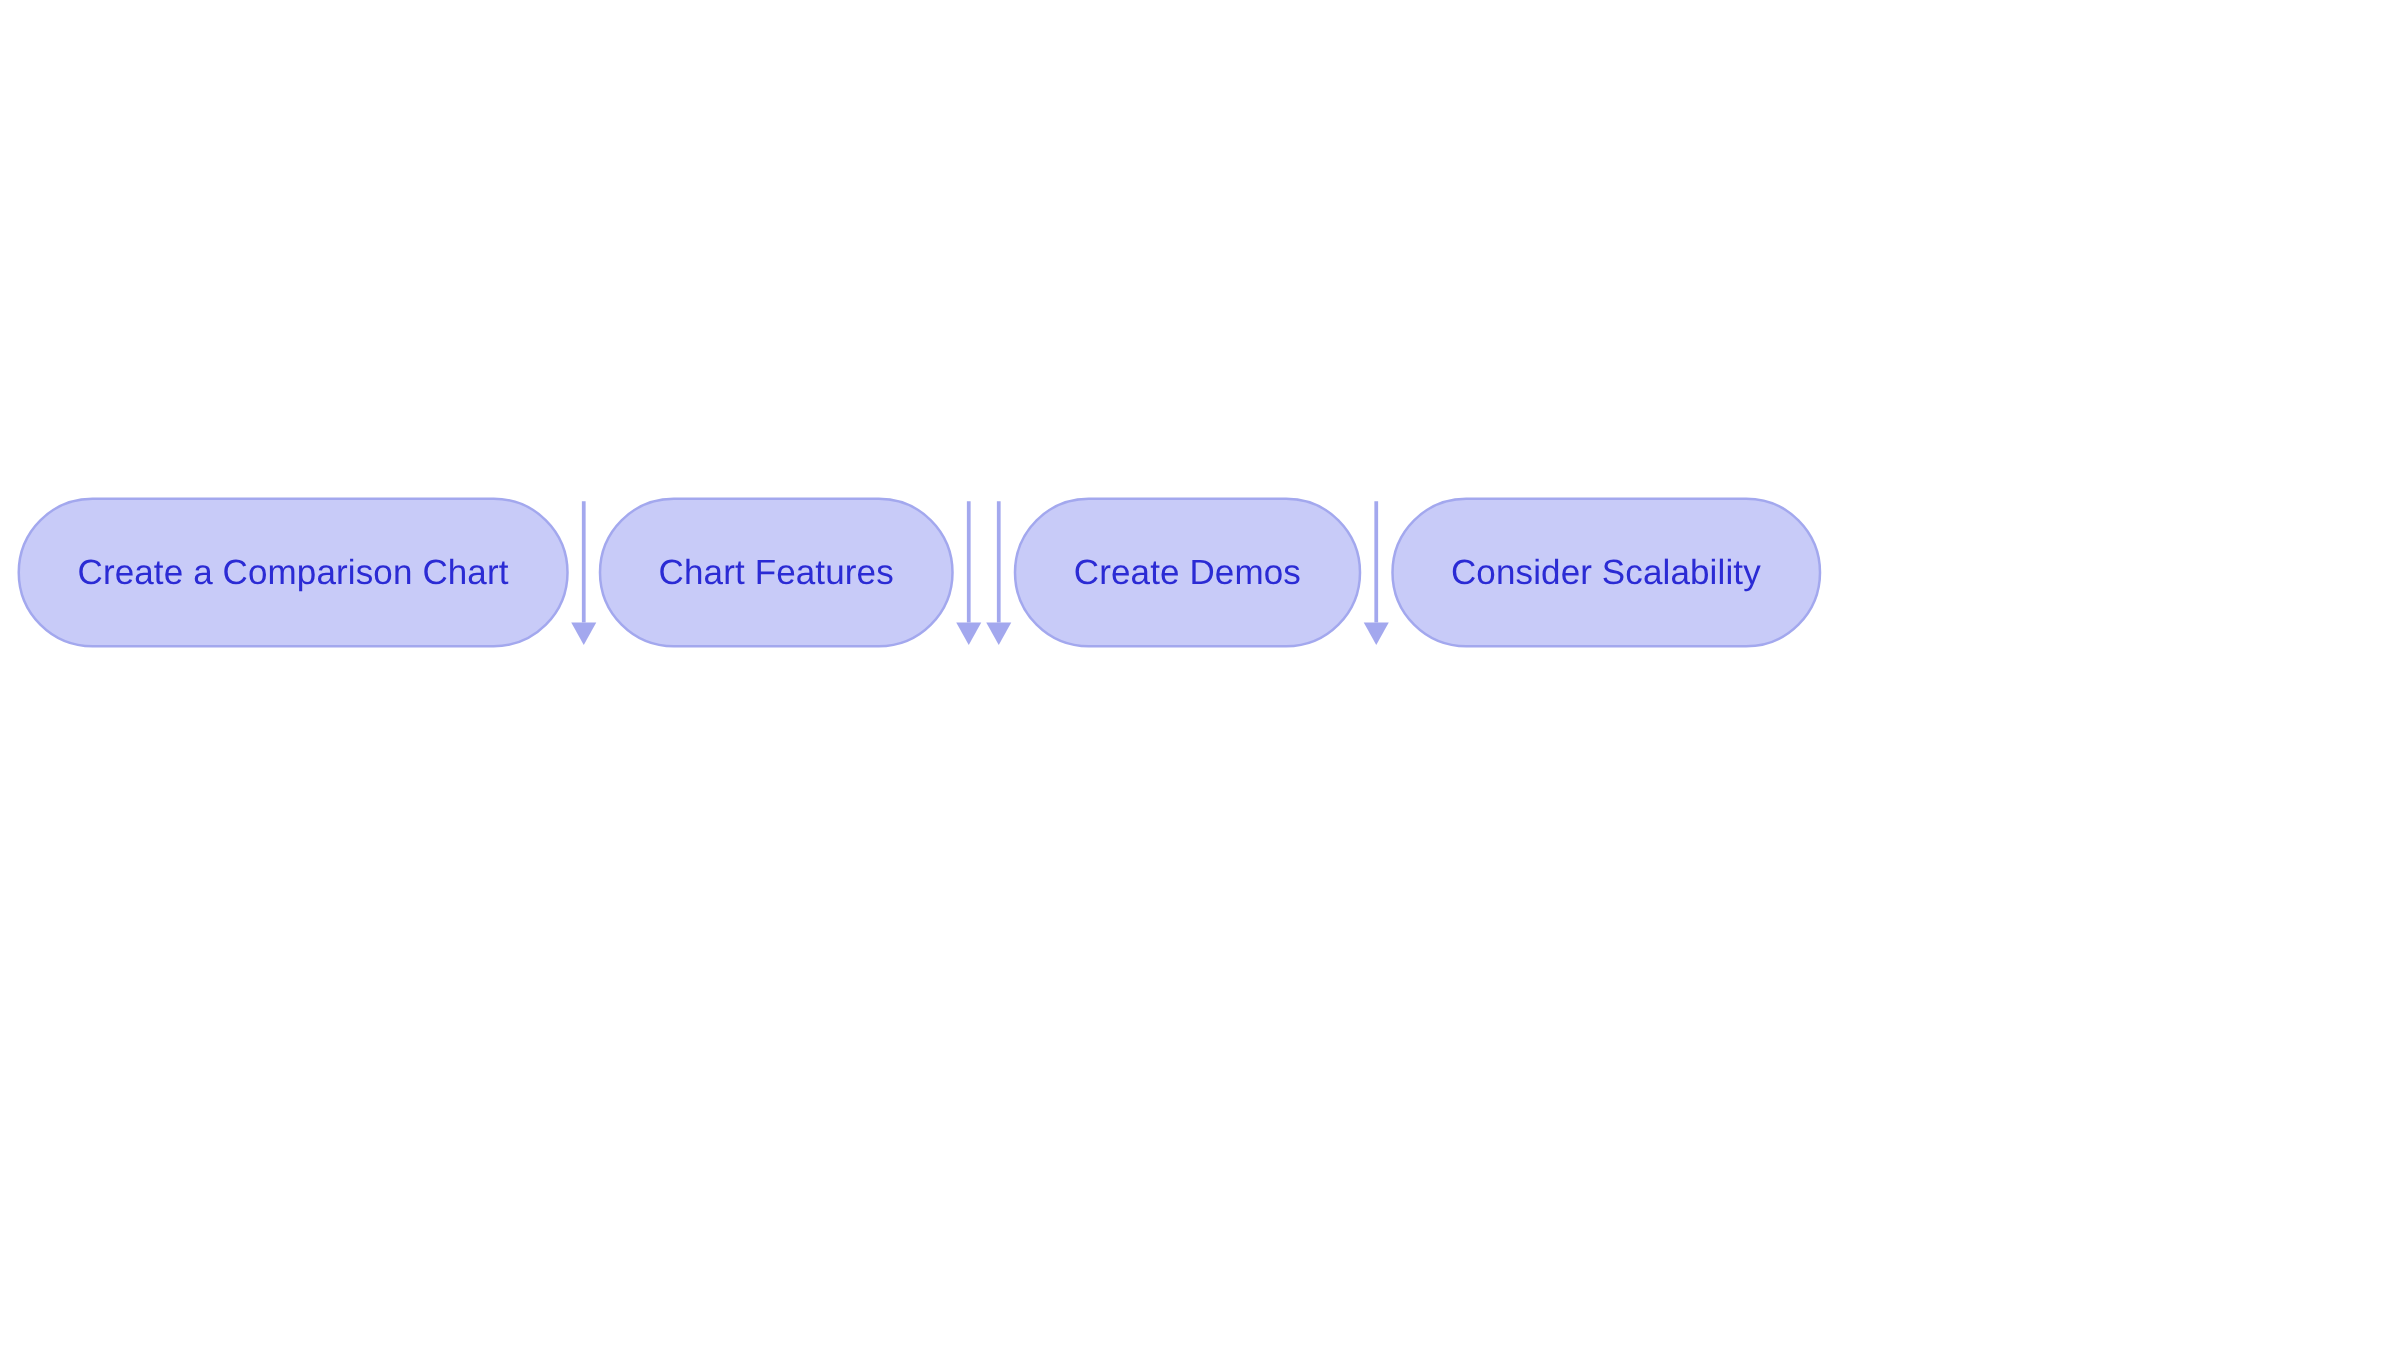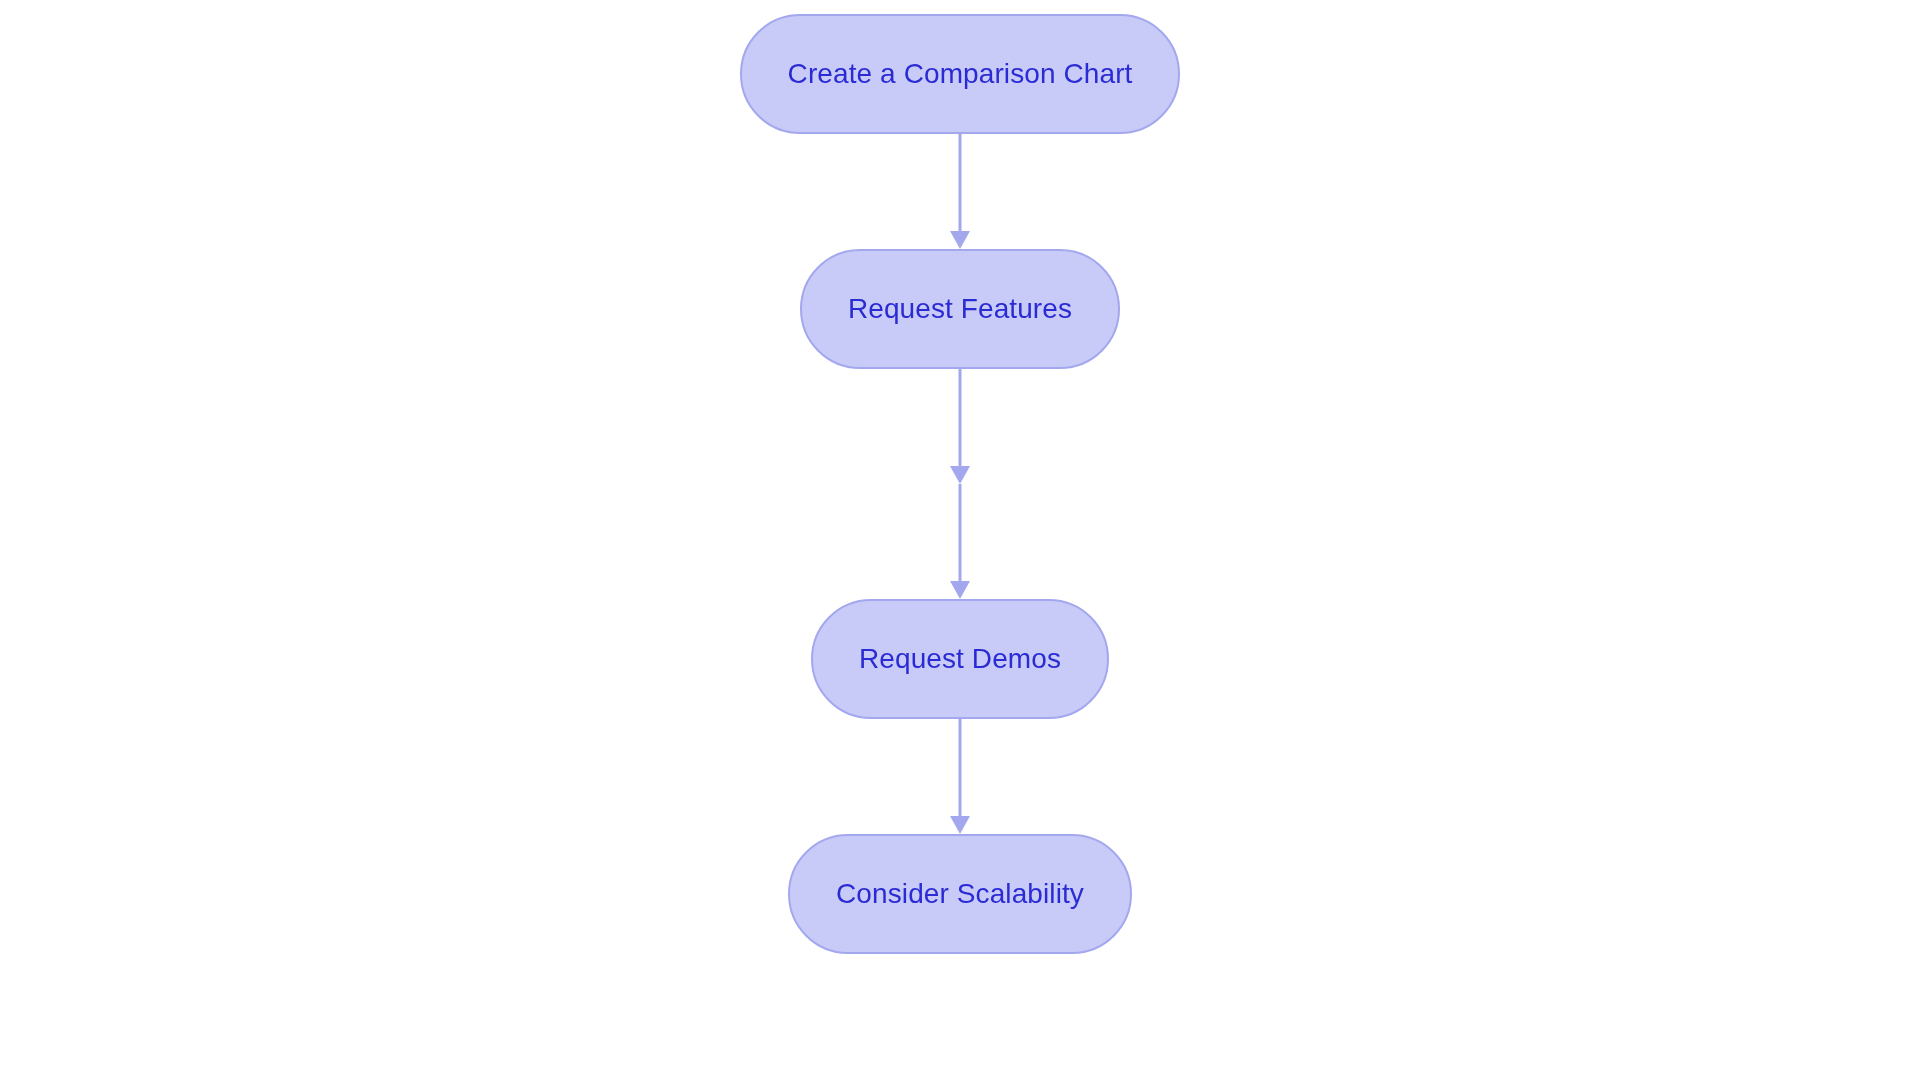--- a/index.html
+++ b/index.html
@@ -19,21 +19,20 @@
     height: 1083px;
     background: #ffffff;
   }
   .flow-column {
     position: absolute;
     left: 0;
     top: 0;
     width: 1920px;
     height: 916px;
     display: flex;
-    flex-direction: column;
     align-items: center;
     text-align: right;
   }
   .flow-node {
     box-sizing: border-box;
     height: 120px;
     border-radius: 60px;
     background: #c8cbf8;
     border: 2px solid #a3a8ee;
     display: flex;
@@ -89,36 +88,36 @@
     <div class="flow-node">
       <span class="flow-node-label">Create a Comparison Chart</span>
     </div>
 
     <div class="flow-connector">
       <div class="conn-line"></div>
       <div class="conn-arrowhead"></div>
     </div>
 
     <div class="flow-node">
-      <span class="flow-node-label">Request Features</span>
+      <span class="flow-node-label">Chart Features</span>
     </div>
 
     <div class="flow-connector">
       <div class="conn-line"></div>
       <div class="conn-arrowhead"></div>
     </div>
 
 
     <div class="flow-connector">
       <div class="conn-line"></div>
       <div class="conn-arrowhead"></div>
     </div>
 
     <div class="flow-node">
-      <span class="flow-node-label">Request Demos</span>
+      <span class="flow-node-label">Create Demos</span>
     </div>
 
     <div class="flow-connector">
       <div class="conn-line"></div>
       <div class="conn-arrowhead"></div>
     </div>
 
     <div class="flow-node">
       <span class="flow-node-label">Consider Scalability</span>
     </div>

